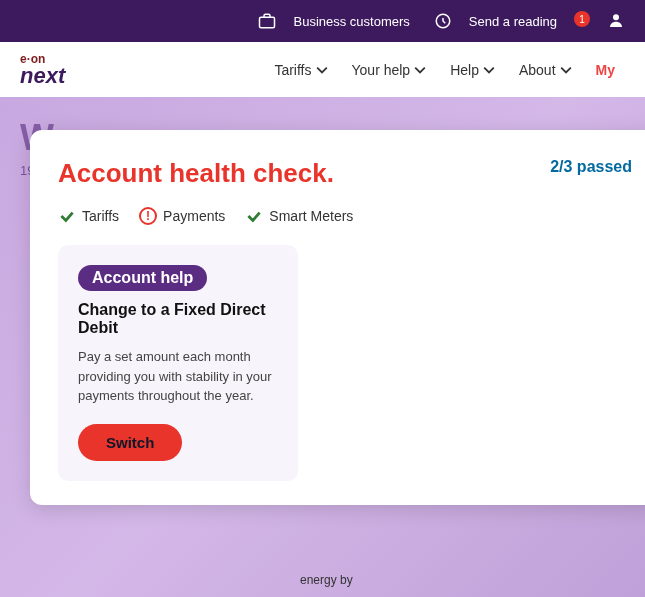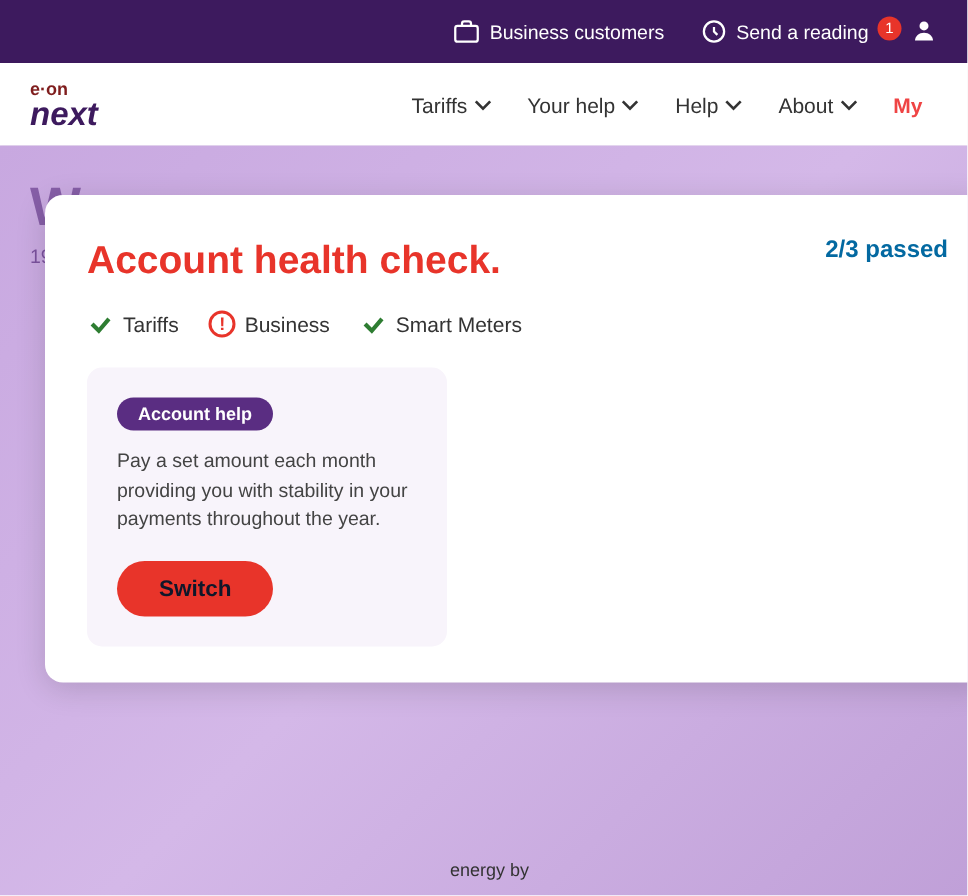--- a/index.html
+++ b/index.html
@@ -17,21 +17,21 @@
       height: 42px;
       display: flex;
       align-items: center;
       justify-content: flex-end;
       padding: 0 20px;
       gap: 24px;
     }
     .top-bar-item {
       display: flex;
       align-items: center;
-      gap: 6px;
+      gap: 17px;
       color: #fff;
       font-size: 13px;
       cursor: pointer;
     }
     .top-bar-icon {
       width: 18px;
       height: 18px;
       display: inline-flex;
       align-items: center;
       justify-content: center;
@@ -195,21 +195,21 @@
       background: #f8f4fb;
       border-radius: 10px;
       padding: 20px 20px 20px 20px;
       max-width: 240px;
     }
     .account-help-badge {
       background: #5a2d82;
       color: white;
       border-radius: 20px;
       padding: 4px 14px;
-      font-size: 12px;
+      font-size: 16px;
       font-weight: 600;
       display: inline-block;
       margin-bottom: 10px;
     }
     .inner-card-title {
       font-size: 16px;
       font-weight: 900;
       color: #111;
       margin-bottom: 10px;
     }
@@ -387,31 +387,32 @@
       <span class="check-icon-check">
         <svg viewBox="0 0 16 16" width="18" height="18" fill="none" stroke="#2e7d32" stroke-width="2.5">
             <path d="M3 8l4 4 6-7"></path>
           </svg>
       </span>
       <span>Tariffs</span>
     </div>
 
     <div class="check-item">
       <span class="check-icon-warning">!</span>
-      <span>Business</span>
+      <span>Payments</span>
     </div>
 
     <div class="check-item">
       <span class="check-icon-check">
         <svg viewBox="0 0 16 16" width="18" height="18" fill="none" stroke="#2e7d32" stroke-width="2.5">
             <path d="M3 8l4 4 6-7"></path>
           </svg>
       </span>
       <span>Smart Meters</span>
     </div>
   </div>
 
   <div class="inner-card">
     <div class="account-help-badge">Account help</div>
+    <div class="inner-card-title">Change to a Fixed Direct Debit</div>
     <div class="inner-card-desc">Pay a set amount each month providing you with stability in your payments throughout the year.</div>
     <button class="switch-btn">Switch</button>
   </div>
 </div>
 
 </body></html>

